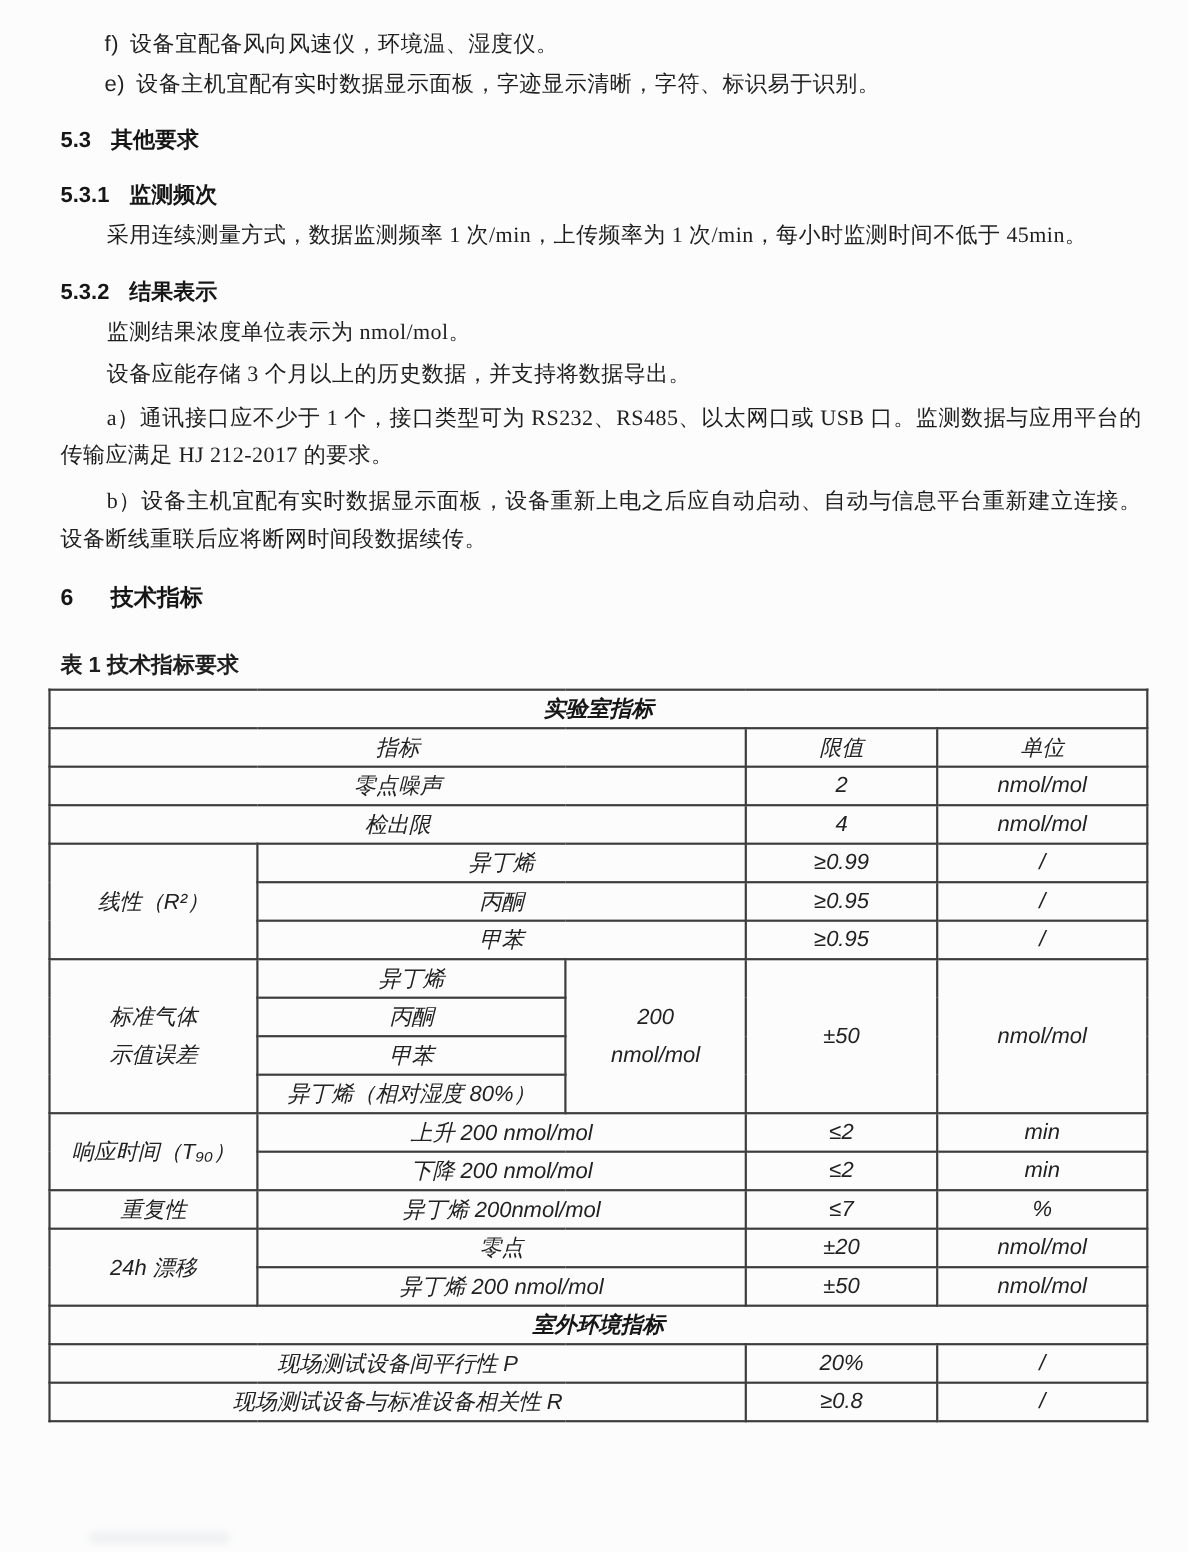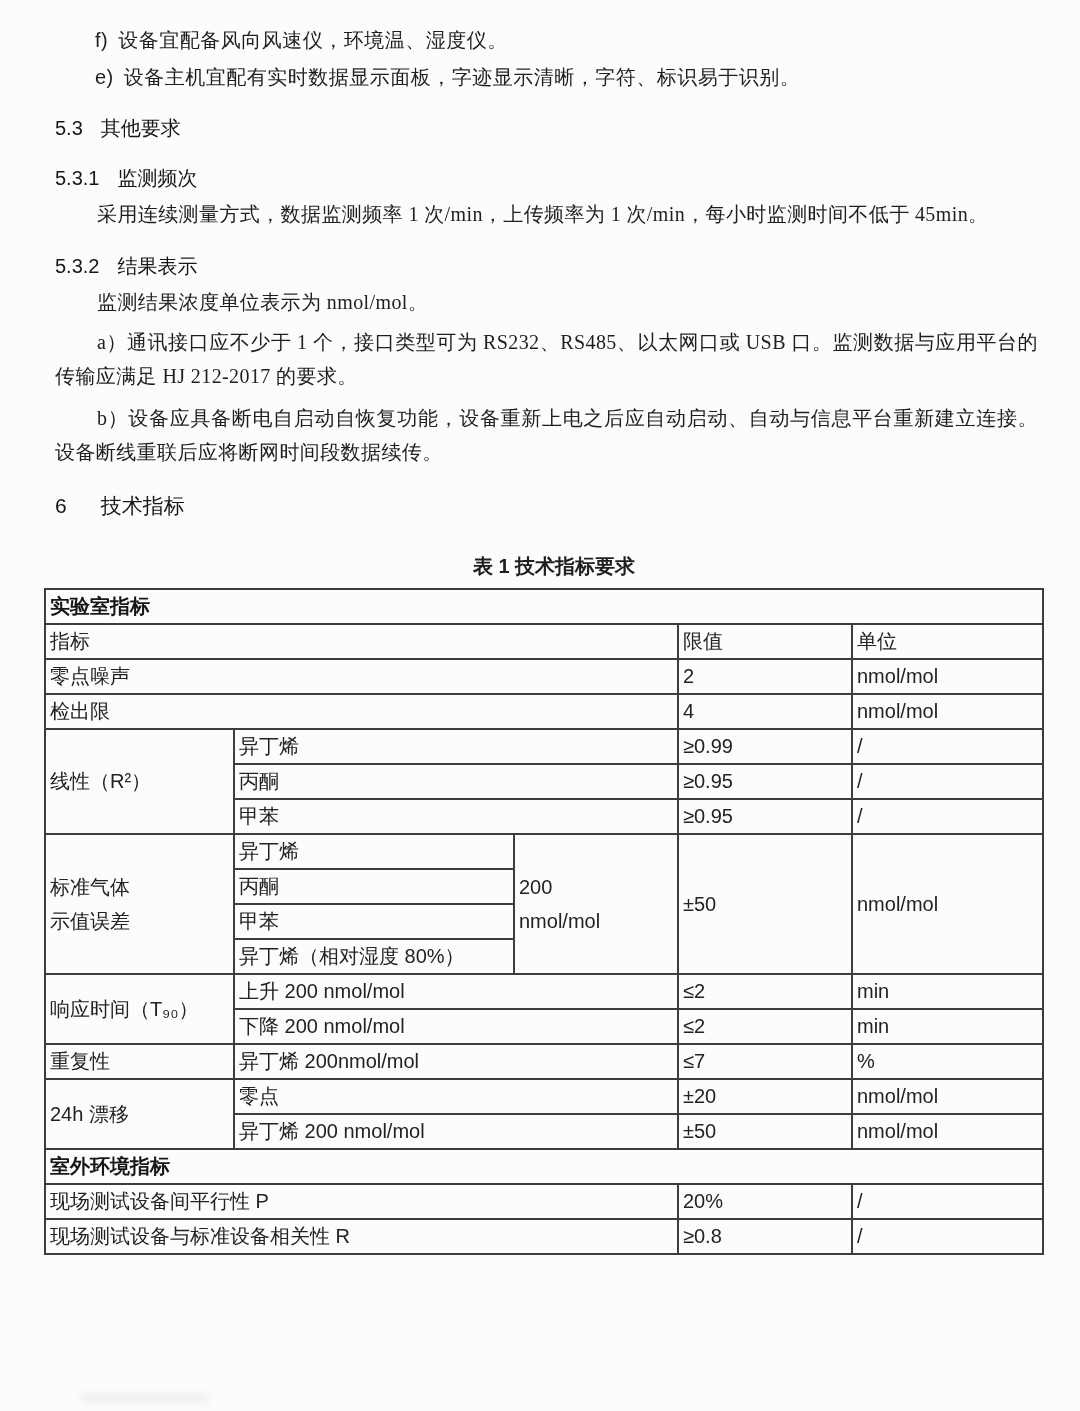--- a/index.html
+++ b/index.html
@@ -18,21 +18,21 @@
   .list-item{
     margin:0 0 9px 40px;
     font-size:20px;
     line-height:28px;
     letter-spacing:0.5px;
   }
   .list-item .marker{font-family:"Liberation Sans",sans-serif;margin-right:10px;}
   
   .heading{
     font-family:"Liberation Sans","DejaVu Sans",sans-serif;
-    font-weight:normal;
+    font-weight:bold;
     font-size:20px;
     line-height:26px;
     margin:24px 0 0 0;
     color:#161616;
   }
   .heading .num{margin-right:18px;}
   .heading.big{font-size:21px;}
   .heading.big .num{margin-right:34px;}
   
   .para{
@@ -42,41 +42,43 @@
     text-indent:2.1em;
     text-align:justify;
     letter-spacing:0.4px;
   }
   .para.single{line-height:30px;font-family:Liberation Serif, serif;}
   
   .table-caption{
     font-family:"Liberation Sans","DejaVu Sans",sans-serif;
     font-weight:bold;
     font-size:20px;
-    text-align:center;
+    text-align:left;
     margin:34px 0 8px -13px;
     width:998px;
     padding-left:13px;
   }
   
   table.spec{
     border-collapse:collapse;
     margin-left:-11px;
     width:998px;
     table-layout:fixed;
     font-family:"Liberation Sans","DejaVu Sans",sans-serif;
     font-size:20px;
     color:#222;
   }
   table.spec td{
     border:2px solid #3d3d3d;
+    text-align:center;
     vertical-align:middle;
     height:33px;
     padding:0 4px;
     overflow:hidden;
+    font-style:italic;
   }
   td.section-row{
     font-weight:bold;
     font-size:20px;
     color:#161616;
   }
   .multiline{white-space:pre-line;line-height:34px;}
   
   .scan-artifact{
     position:absolute;left:80px;top:1392px;width:130px;height:12px;
@@ -102,23 +104,24 @@
   <h4 class="heading">
     <span class="num">5.3.1</span><span>监测频次</span>
   </h4>
   <p class="para single">采用连续测量方式，数据监测频率 1 次/min，上传频率为 1 次/min，每小时监测时间不低于 45min。</p>
 
   <h4 class="heading">
     <span class="num">5.3.2</span><span>结果表示</span>
   </h4>
   <p class="para single">监测结果浓度单位表示为 nmol/mol。</p>
 
+  <p class="para single">设备应能存储 3 个月以上的历史数据，并支持将数据导出。</p>
 
   <p class="para">a）通讯接口应不少于 1 个，接口类型可为 RS232、RS485、以太网口或 USB 口。监测数据与应用平台的传输应满足 HJ 212-2017 的要求。</p>
-  <p class="para">b）设备应具备断电自启动自恢复功能，设备重新上电之后应自动启动、自动与信息平台重新建立连接。设备断线重联后应将断网时间段数据续传。</p>
+  <p class="para">b）设备主机宜配有实时数据显示面板，设备重新上电之后应自动启动、自动与信息平台重新建立连接。设备断线重联后应将断网时间段数据续传。</p>
 
   <h3 class="heading big">
     <span class="num">6</span><span>技术指标</span>
   </h3>
 
   <div class="table-caption">表 1 技术指标要求</div>
 
   <table class="spec">
     <colgroup>
       <col style="width:189px">

